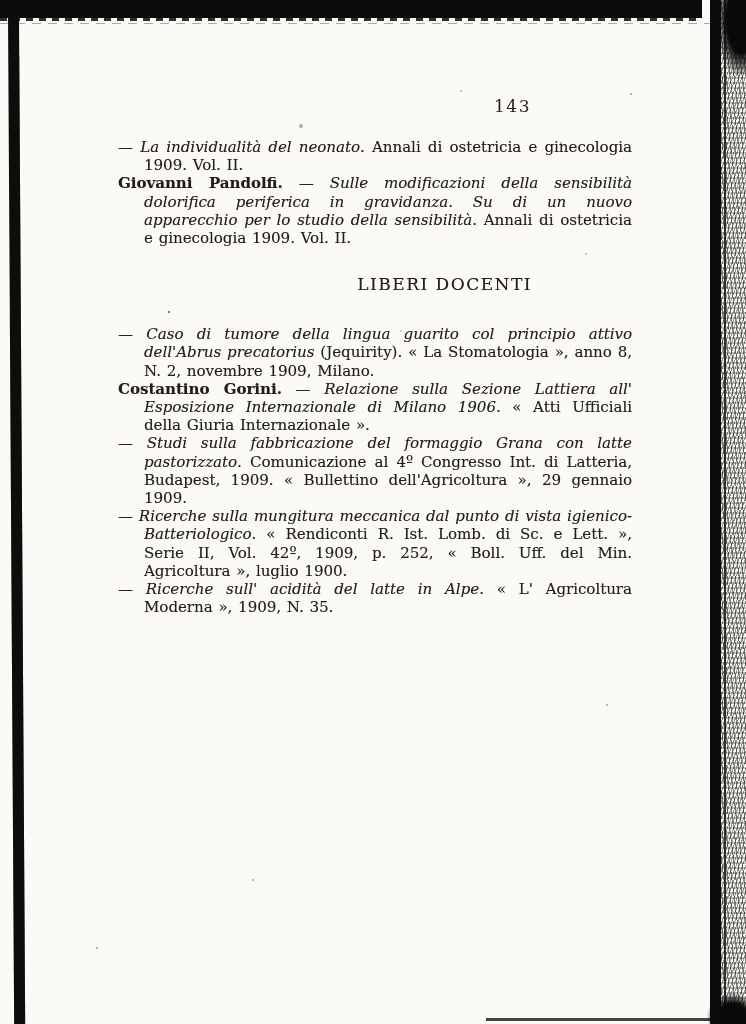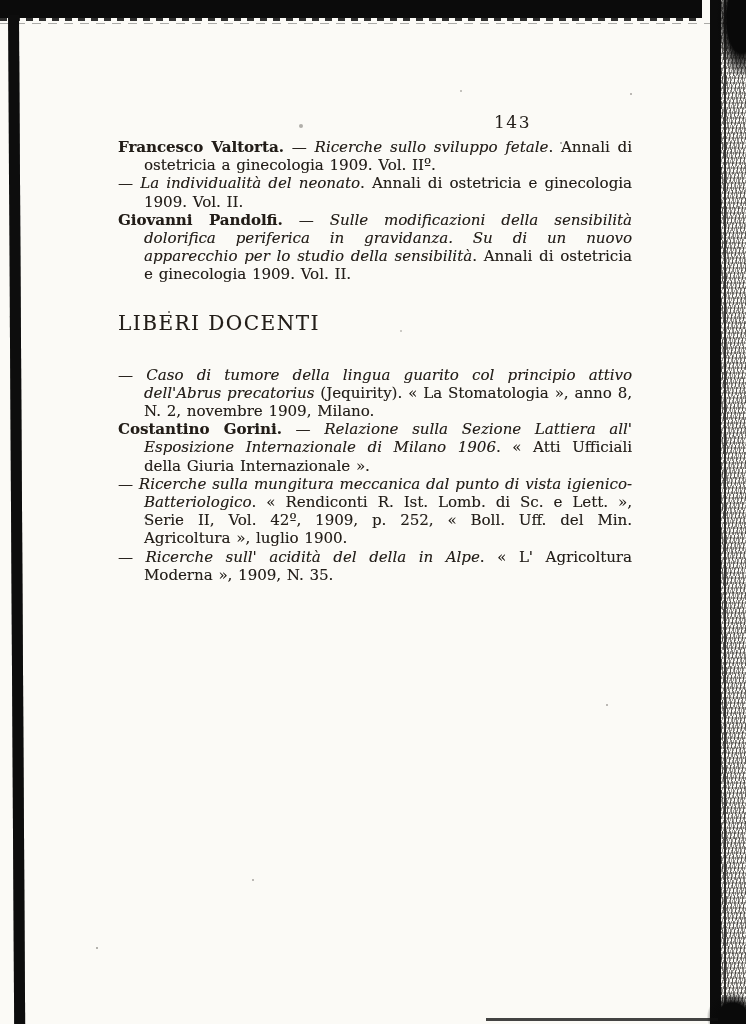--- a/index.html
+++ b/index.html
@@ -57,58 +57,58 @@
       438px 393px 0 0 rgba(40,35,30,.4),
       84px 568px 0 0 rgba(40,35,30,.4),
       -72px 636px 0 0 rgba(40,35,30,.45),
       417px -58px 0 0 rgba(40,35,30,.35),
       232px 19px 0 0 rgba(40,35,30,.3),
       452px 129px 0 0 rgba(40,35,30,.35);
   }
 
   
   .page-number{
-    position:absolute; left:494px; top:112px;
+    position:absolute; left:494px; top:96px;
     font-size:17px; letter-spacing:1.5px;
   }
   .content{
     position:absolute; left:118px; top:138px; width:514px;
     text-shadow:0.2px 0.2px 0 rgba(30,25,20,.4);
   }
   p.entry{
     margin:0; padding-left:26px; text-indent:-26px;
     text-align:justify; font-size:15px; line-height:18.2px; word-spacing:1px;
   }
   .entry .bold{ font-weight:700; }
   .entry .italic{ font-style:italic; }
   .entry.new-group{ }
   .section-heading{
-    margin:27px 100px 31px 0; text-align:left;
-    font-size:20px; letter-spacing:1.5px;
+    margin:27px 100px 31px 0; text-align:right;
+    font-size:17px; letter-spacing:1.5px;
   }
 </style>
 </head>
 <body>
 
 <div class="page">
   <div class="top-bar"></div>
   <div class="top-hairline"></div>
   <div class="left-bar"></div>
   <div class="right-bar"></div>
   <div class="right-line"></div>
   <div class="right-noise"></div>
   <div class="corner-blob-top"></div>
   <div class="corner-blob-bottom"></div>
   <div class="bottom-line"></div>
   <div class="speckles"></div>
 
   <div class="page-number">143</div>
   <div class="content">
-      <p class="entry"><span class="bold">Francesco Valtorta.</span><span class="roman"> — </span><span class="italic">Ricerche sullo sviluppo fetale</span><span class="roman">. Annali di ostetricia a ginecologia 1909. Vol. IIº.</span></p>
       <p class="entry"><span class="roman">— </span><span class="italic">La individualità del neonato</span><span class="roman">. Annali di ostetricia e ginecologia 1909. Vol. II.</span></p>
       <p class="entry new-group"><span class="bold">Giovanni Pandolfi.</span><span class="roman"> — </span><span class="italic">Sulle modificazioni della sensibilità dolorifica periferica in gravidanza. Su di un nuovo apparecchio per lo studio della sensibilità</span><span class="roman">. Annali di ostetricia e ginecologia 1909. Vol. II.</span></p>
       <div class="section-heading">LIBERI DOCENTI</div>
       <p class="entry"><span class="roman">— </span><span class="italic">Caso di tumore della lingua guarito col principio attivo dell'Abrus precatorius</span><span class="roman"> (Jequirity). « La Stomatologia », anno 8, N. 2, novembre 1909, Milano.</span></p>
       <p class="entry new-group"><span class="bold">Costantino Gorini.</span><span class="roman"> — </span><span class="italic">Relazione sulla Sezione Lattiera all' Esposizione Internazionale di Milano 1906</span><span class="roman">. « Atti Ufficiali della Giuria Internazionale ».</span></p>
+      <p class="entry"><span class="roman">— </span><span class="italic">Studi sulla fabbricazione del formaggio Grana con latte pastorizzato</span><span class="roman">. Comunicazione al 4º Congresso Int. di Latteria, Budapest, 1909. « Bullettino dell'Agricoltura », 29 gennaio 1909.</span></p>
       <p class="entry"><span class="roman">— </span><span class="italic">Ricerche sulla mungitura meccanica dal punto di vista igienico-Batteriologico</span><span class="roman">. « Rendiconti R. Ist. Lomb. di Sc. e Lett. », Serie II, Vol. 42º, 1909, p. 252, « Boll. Uff. del Min. Agricoltura », luglio 1900.</span></p>
-      <p class="entry"><span class="roman">— </span><span class="italic">Ricerche sull' acidità del della in Alpe</span><span class="roman">. « L' Agricoltura Moderna », 1909, N. 35.</span></p>
+      <p class="entry"><span class="roman">— </span><span class="italic">Ricerche sull' acidità del latte in Alpe</span><span class="roman">. « L' Agricoltura Moderna », 1909, N. 35.</span></p>
     </div>
 </div>
 
 </body></html>

